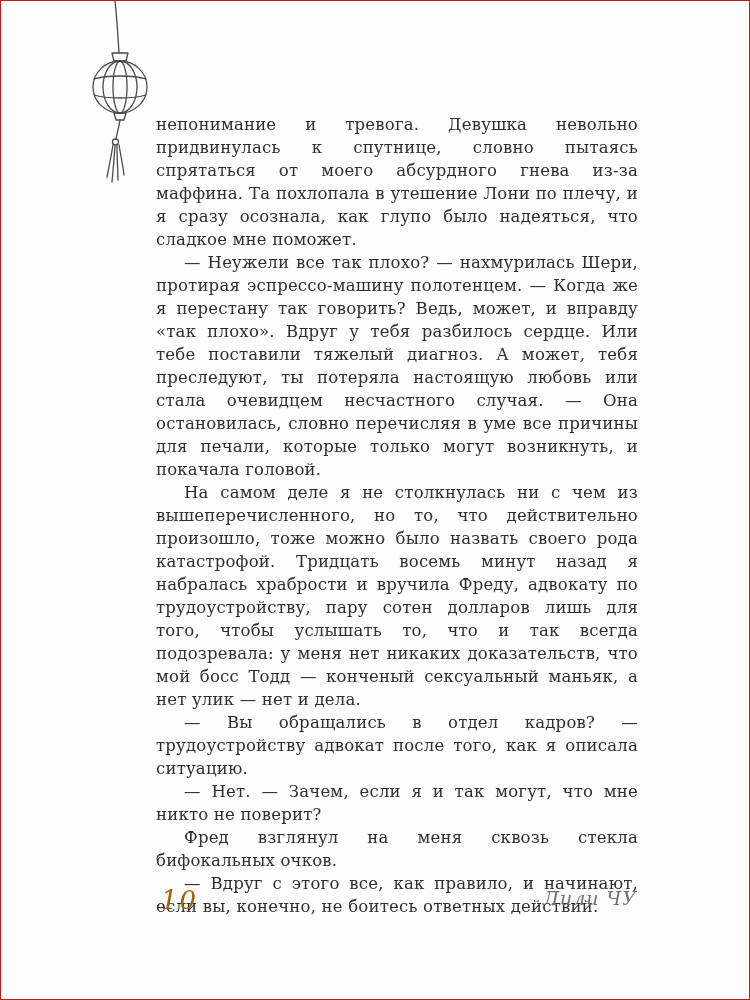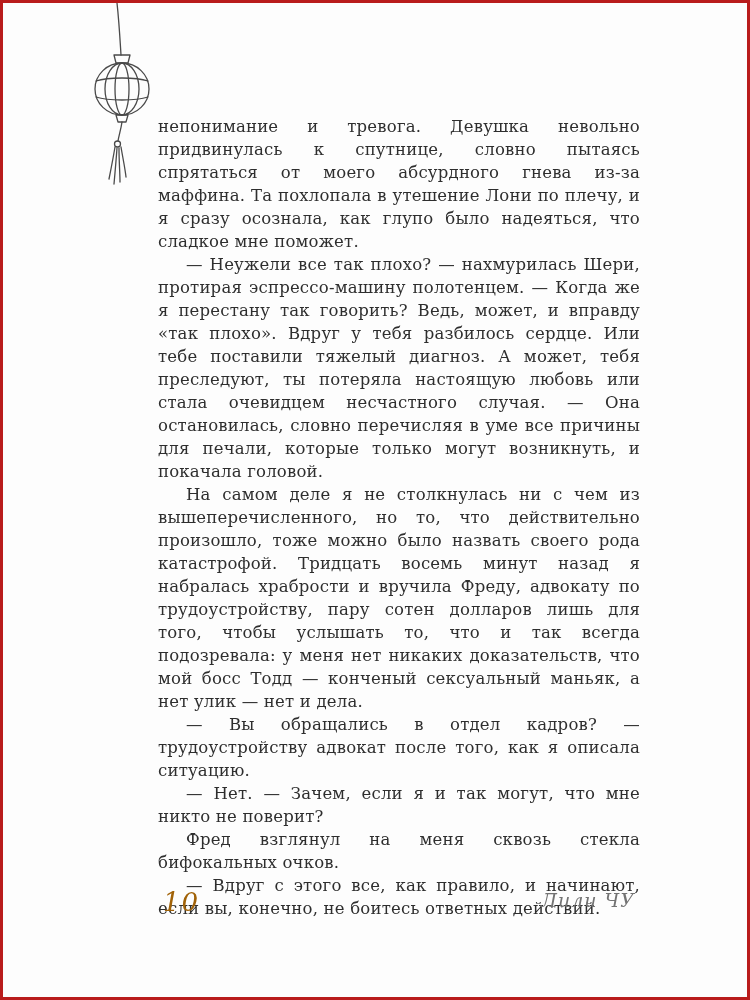--- a/index.html
+++ b/index.html
@@ -6,21 +6,21 @@
     margin: 0;
     padding: 0;
     background: #ffffff;
   }
   .page {
     position: relative;
     width: 750px;
     height: 1000px;
     background: #fdfdfd;
     box-sizing: border-box;
-    border: 3px solid #b91c1c;
+    border: 1px solid #b91c1c;
     overflow: hidden;
     font-family: "DejaVu Serif", "Liberation Serif", serif;
     color: #2e2e2e;
   }
   .lantern {
     position: absolute;
     left: 70px;
     top: 0;
   }
   .text-block {

